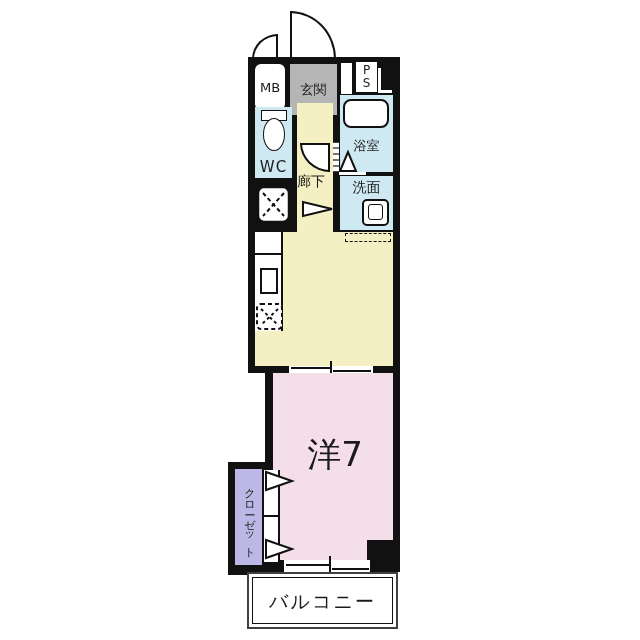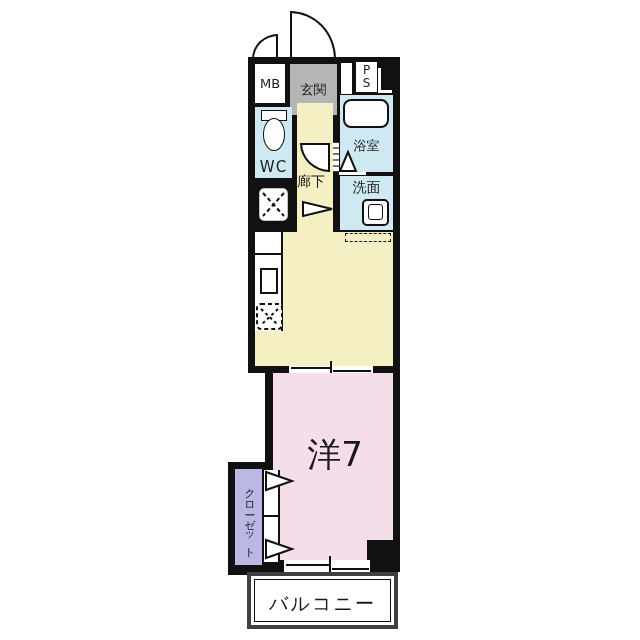--- a/index.html
+++ b/index.html
@@ -22,21 +22,21 @@
 
 <div id="stage">
 
   <div class="abs wall" style="left:248px;top:57px;width:152px;height:316px;"></div>
   <div class="abs wall" style="left:265px;top:373px;width:135px;height:199px;"></div>
   <div class="abs wall" style="left:228px;top:462px;width:55px;height:113px;"></div>
 
   <div class="abs white" style="left:290px;top:11px;width:46px;height:48px;border:2.5px solid #111;border-top-right-radius:100% 100%;"></div>
   <div class="abs white" style="left:252px;top:34px;width:26px;height:25px;border:2px solid #111;border-top-left-radius:100% 100%;"></div>
 
-  <div class="abs room white" style="left:255px;top:64px;width:30px;height:39px;">
+  <div class="abs room white" style="left:255px;top:64px;width:30px;height:46px;border-radius:6px;">
     <span class="lbl" style="font-size:13px;">MB</span>
   </div>
   <div class="abs room gray" style="left:290px;top:64px;width:47px;height:51px;">
     <span class="lbl" style="font-size:13px;">玄関</span>
   </div>
   <div class="abs white" style="left:341px;top:63px;width:11px;height:31px;"></div>
   <div class="abs white" style="left:356px;top:62px;width:21px;height:30px;text-align:center;line-height:1.05;padding-top:2px;">
     <div class="lbl" style="font-size:12px;">P</div>
     <div class="lbl" style="font-size:12px;">S</div>
   </div>
@@ -88,21 +88,21 @@
   <div class="abs white" style="left:264px;top:470px;width:14px;height:92px;">
     <div class="abs" style="left:0;top:45px;width:100%;height:2px;background:#111;"></div>
   </div>
   <div class="abs wall" style="left:278px;top:470px;width:2px;height:92px;"></div>
 
   <div class="abs white" style="left:284px;top:560px;width:86px;height:12px;"></div>
   <div class="abs wall" style="left:286px;top:564px;width:44px;height:2px;"></div>
   <div class="abs wall" style="left:332px;top:568px;width:37px;height:2px;"></div>
   <div class="abs wall" style="left:329px;top:556px;width:2px;height:20px;"></div>
 
-  <div class="abs white" style="left:247px;top:572px;width:151px;height:57px;border:4px solid #404040;">
+  <div class="abs white" style="left:247px;top:572px;width:151px;height:57px;border:2px solid #404040;">
     <div class="abs" style="left:3px;top:3px;right:3px;bottom:3px;border:1.5px solid #111;"></div>
     <div class="abs lbl" style="left:0;top:15px;width:100%;text-align:center;font-size:19px;letter-spacing:2px;">バルコニー</div>
   </div>
 
   <svg width="640" height="640" class="abs" style="left:0;top:0;pointer-events:none;">
 
     <rect x="258" y="187" width="31" height="35" rx="6" fill="#ffffff" stroke="#111" stroke-width="2.5"></rect>
     <line x1="263" y1="193" x2="284" y2="216" stroke="#111" stroke-width="2" stroke-dasharray="4 3"></line>
     <line x1="284" y1="193" x2="263" y2="216" stroke="#111" stroke-width="2" stroke-dasharray="4 3"></line>
 

